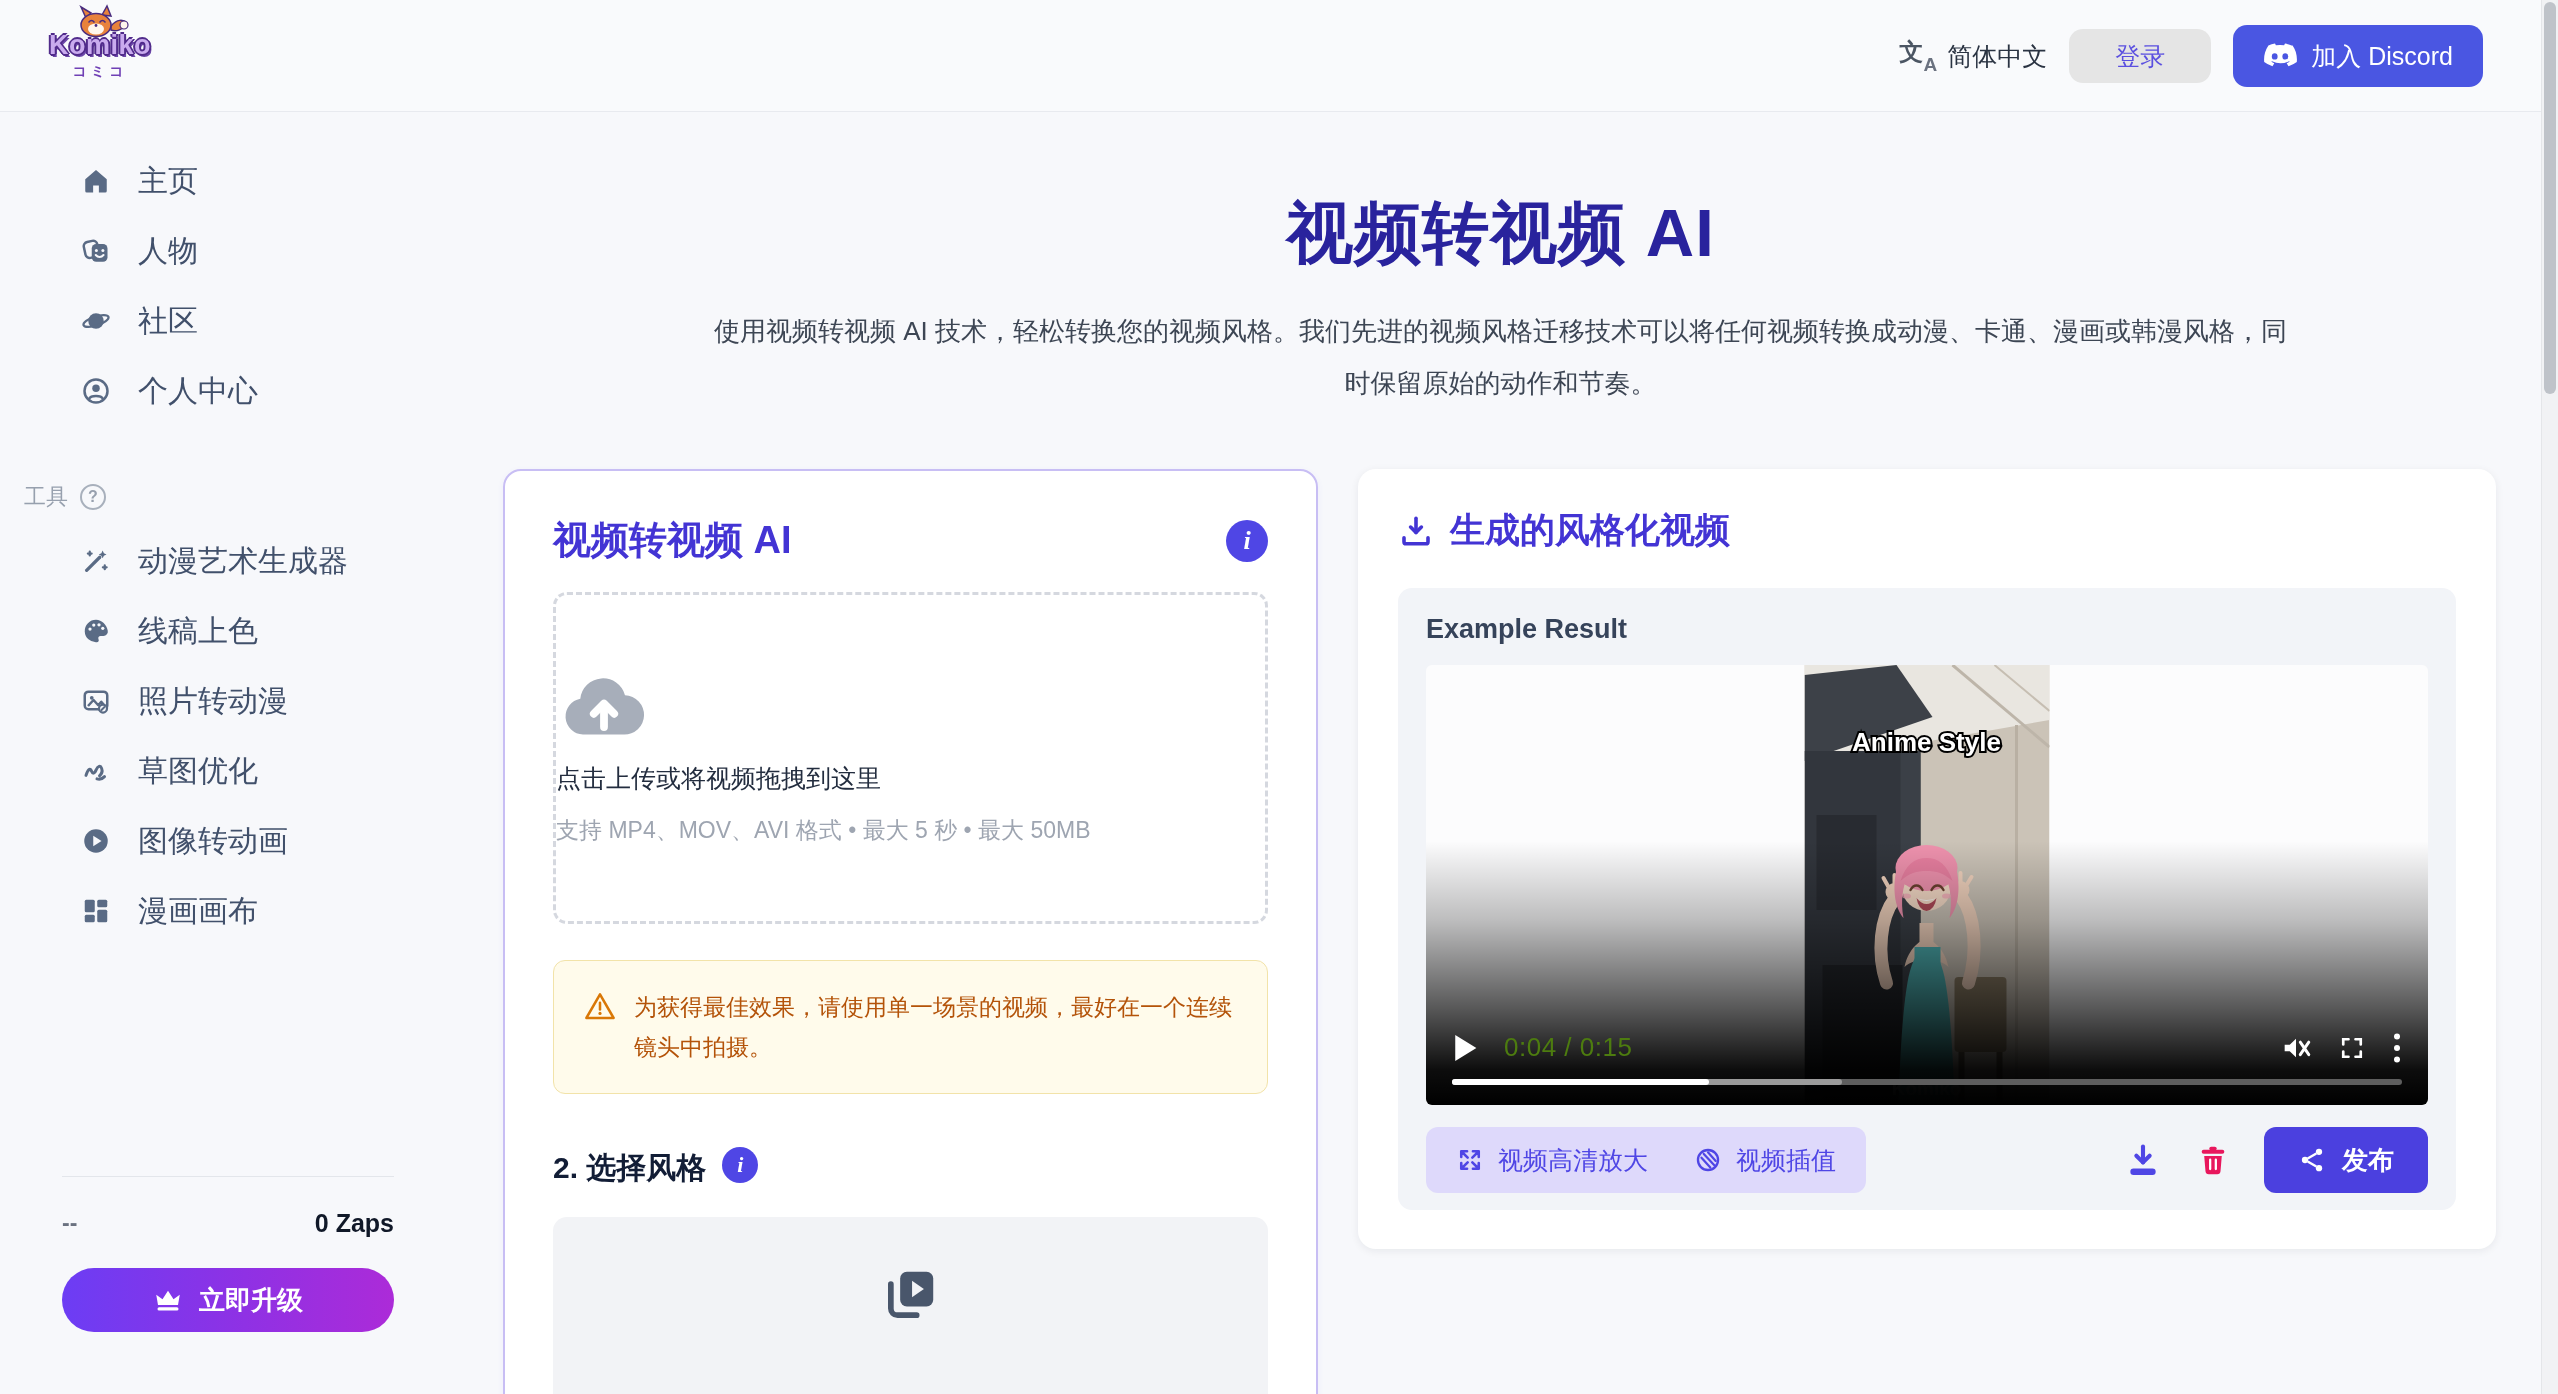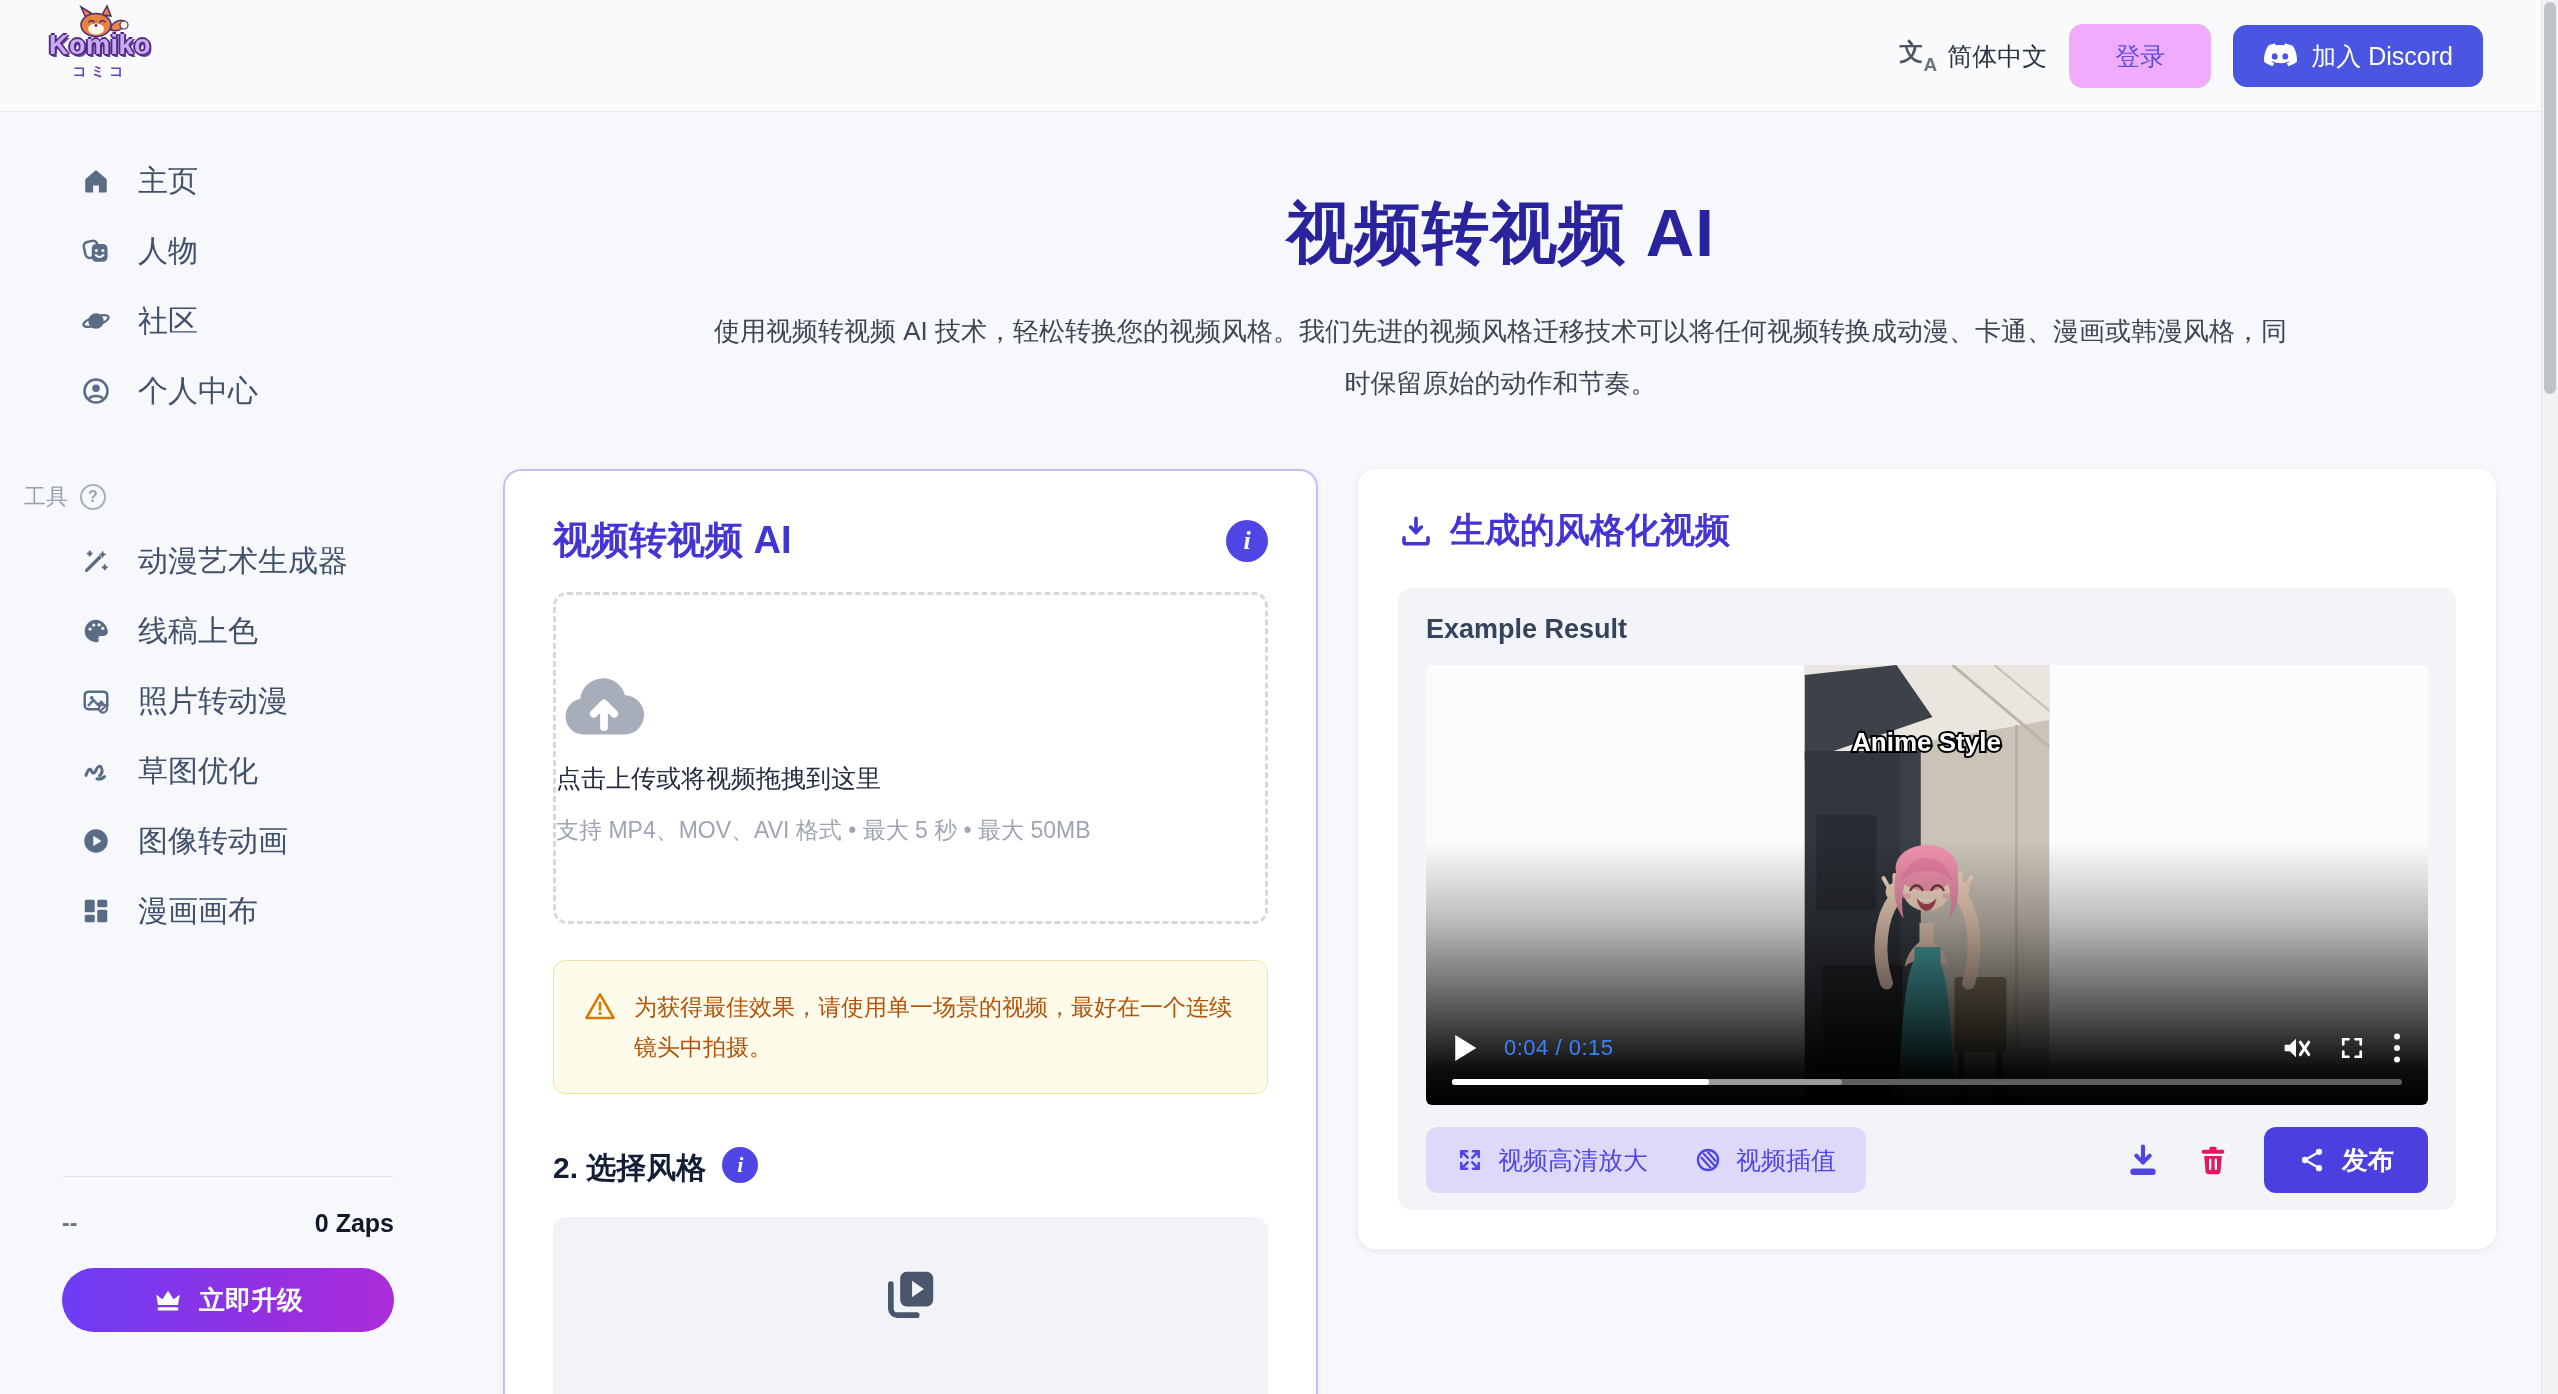--- a/index.html
+++ b/index.html
@@ -11,21 +11,21 @@
   .logo { position:absolute; left:40px; top:4px; width:120px; text-align:center; }
   .logo .fox { display:block; margin:0 auto -8px; }
   .logo .brand { font-size:27px; font-weight:800; color:#C9ABEE; letter-spacing:.5px;
      text-shadow:-2px 0 #512B8B, 2px 0 #512B8B, 0 -2px #512B8B, 0 2px #512B8B, -1px 1px #512B8B, 1px 1px #512B8B, 2px 3px #6B46A8; }
   .logo .kana { font-size:14px; font-weight:700; color:#7040B5; letter-spacing:4px; margin-top:2px; }
   .header-right { position:absolute; right:58px; top:0; height:112px; display:flex; align-items:center; gap:22px; }
   .lang { display:flex; align-items:center; gap:10px; color:#2A3342; font-size:25px; cursor:pointer; }
   .translate-ic { position:relative; width:38px; height:36px; color:#4B5563; }
   .translate-ic .zh { position:absolute; left:0; top:-2px; font-size:24px; font-weight:700; }
   .translate-ic .en { position:absolute; right:0; bottom:-2px; font-size:19px; font-weight:700; color:#6B7280; }
-  .btn-login { width:142px; height:64px; border:none; border-radius:14px; background:#f0abfc; color:#5B50E0; font-size:25px; font-family:inherit; cursor:pointer; }
+  .btn-login { width:142px; height:54px; border:none; border-radius:14px; background:#e5e5e5; color:#5B50E0; font-size:25px; font-family:inherit; cursor:pointer; }
   .btn-discord { height:62px; padding:0 30px; border:none; border-radius:14px; background:#4A56E2; color:#fff; font-size:25px; font-family:inherit; display:flex; align-items:center; gap:14px; cursor:pointer; }
 
   
   .scrollbar { position:absolute; top:0; right:0; width:17px; height:1394px; background:#F1F2F4; border-left:1px solid #E4E6E9; z-index:9; }
   .scroll-thumb { position:absolute; top:2px; left:2px; width:12px; height:392px; border-radius:7px; background:#BFC3C9; }
 
   
   .sidebar { position:absolute; top:112px; left:0; width:460px; bottom:0; padding-top:34px; }
   .nav-list, .tool-list { list-style:none; }
   .nav-item, .tool-item { height:70px; display:flex; align-items:center; gap:26px; padding:0 34px 0 42px; margin:0 36px 0 38px; border-radius:14px; color:#41506B; font-size:30px; cursor:pointer; }
@@ -67,21 +67,21 @@
   
   .card-right { flex:none; width:1138px; height:780px; background:#fff; border-radius:18px; padding:38px 40px; box-shadow:0 2px 8px rgba(16,24,40,.07); }
   .rc-title-row { display:flex; align-items:center; gap:16px; color:#4334D4; }
   .rc-title { font-size:35px; font-weight:800; color:#4334D4; }
   .result-panel { margin-top:34px; background:#F2F4F8; border-radius:14px; padding:26px 28px 14px; height:622px; }
   .example-label { font-size:27px; font-weight:700; color:#36435A; }
   .player { position:relative; margin-top:20px; height:440px; background:#FCFCFD; border-radius:6px; overflow:hidden; }
   .strip { position:absolute; left:50%; top:0; transform:translateX(-50%); width:245px; height:440px; }
   .player-shade { position:absolute; inset:0; background:linear-gradient(180deg, rgba(0,0,0,0) 40%, rgba(0,0,0,.25) 58%, rgba(0,0,0,.65) 78%, rgba(0,0,0,.95) 92%, #000 100%); }
   .controls { position:absolute; left:26px; right:26px; bottom:42px; display:flex; align-items:center; gap:26px; color:#fff; }
-  .ctrl-time { font-size:22px; color:#3b82f6; letter-spacing:.5px; }
+  .ctrl-time { font-size:26px; color:#4d7c0f; letter-spacing:.5px; }
   .ctrl-spacer { flex:1; }
   .ctrl-btn { display:flex; align-items:center; justify-content:center; cursor:pointer; }
   .progress { position:absolute; left:26px; right:26px; bottom:20px; height:6px; border-radius:3px; background:#5E5E5E; }
   .progress .buffer { position:absolute; left:0; top:0; height:100%; background:#9B9B9B; border-radius:3px; }
   .progress .fill { position:absolute; left:0; top:0; height:100%; background:#fff; border-radius:3px; }
   .actions-row { display:flex; justify-content:space-between; align-items:center; margin-top:22px; }
   .pill { display:flex; align-items:center; gap:46px; background:#DED9FB; border-radius:12px; height:66px; padding:0 30px; }
   .pill-btn { display:flex; align-items:center; gap:14px; color:#4F46E5; font-size:25px; font-weight:500; cursor:pointer; background:none; border:none; font-family:inherit; }
   .actions-right { display:flex; align-items:center; gap:34px; }
   .icon-btn { background:none; border:none; cursor:pointer; display:flex; align-items:center; }

